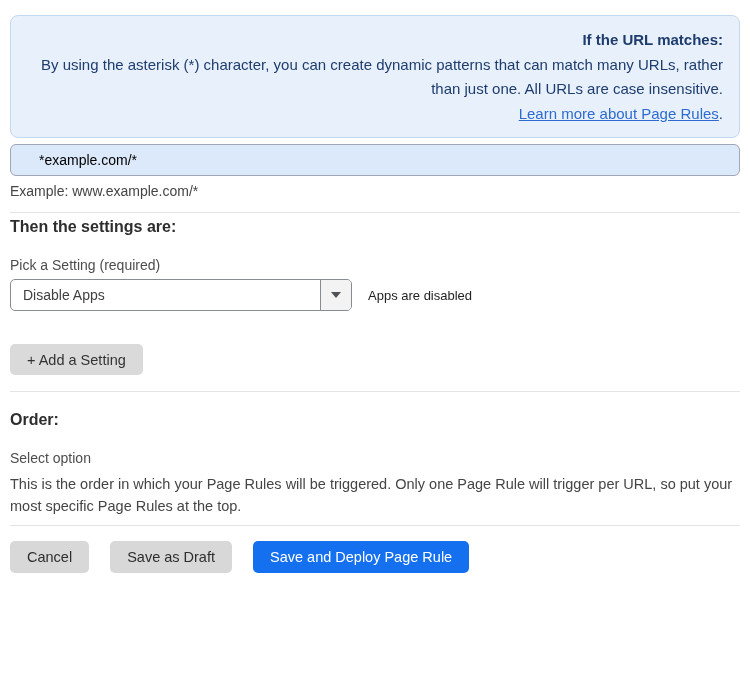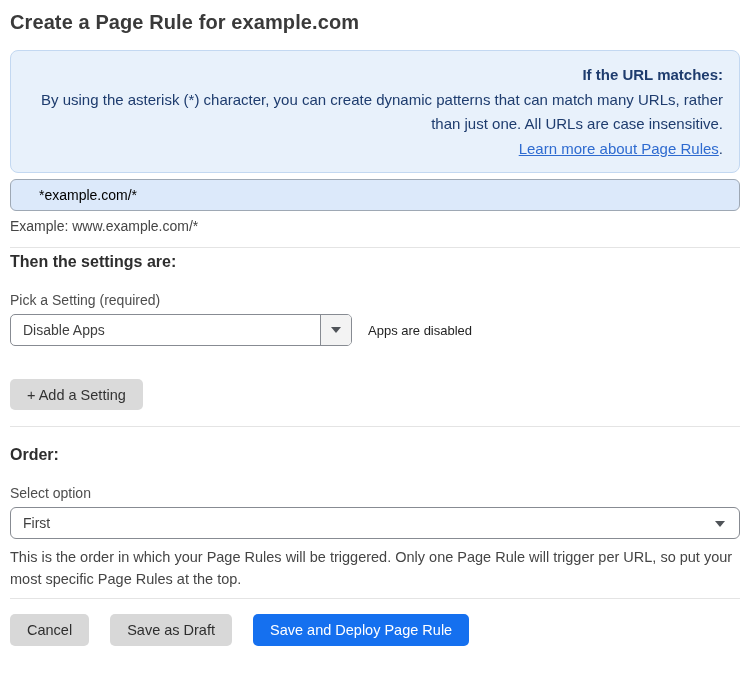--- a/index.html
+++ b/index.html
@@ -182,21 +182,20 @@
     display: flex;
     align-items: center;
   }
   .actions-row .btn + .btn { margin-left: 21px; }
 </style>
 </head>
 <body>
 
 <div class="container">
 
-  <h1 class="page-title">Create a Page Rule for example.com</h1>
 
   <div class="info-box">
     <div class="info-heading">If the URL matches:</div>
     <div class="info-body">By using the asterisk (*) character, you can create dynamic patterns that can match many URLs, rather than just one. All URLs are case insensitive.</div>
     <div><a class="info-link">Learn more about Page Rules</a><span>.</span></div>
   </div>
 
   <input class="url-input" type="text" value="*example.com/*" style="">
   <div class="helper-text">Example: www.example.com/*</div>
 
@@ -215,24 +214,20 @@
     <div class="setting-status">Apps are disabled</div>
   </div>
 
   <button class="btn btn-add-setting">+ Add a Setting</button>
 
   <hr class="divider divider-2">
 
   <div class="section-heading order">Order:</div>
 
   <div class="field-label">Select option</div>
-  <div class="select-order">
-    <span>First</span>
-    <span class="caret-down"></span>
-  </div>
   <div class="order-helper">This is the order in which your Page Rules will be triggered. Only one Page Rule will trigger per URL, so put your most specific Page Rules at the top.</div>
 
   <hr class="divider divider-3">
 
   <div class="actions-row">
     <button class="btn">Cancel</button>
     <button class="btn">Save as Draft</button>
     <button class="btn btn-primary">Save and Deploy Page Rule</button>
   </div>
 

